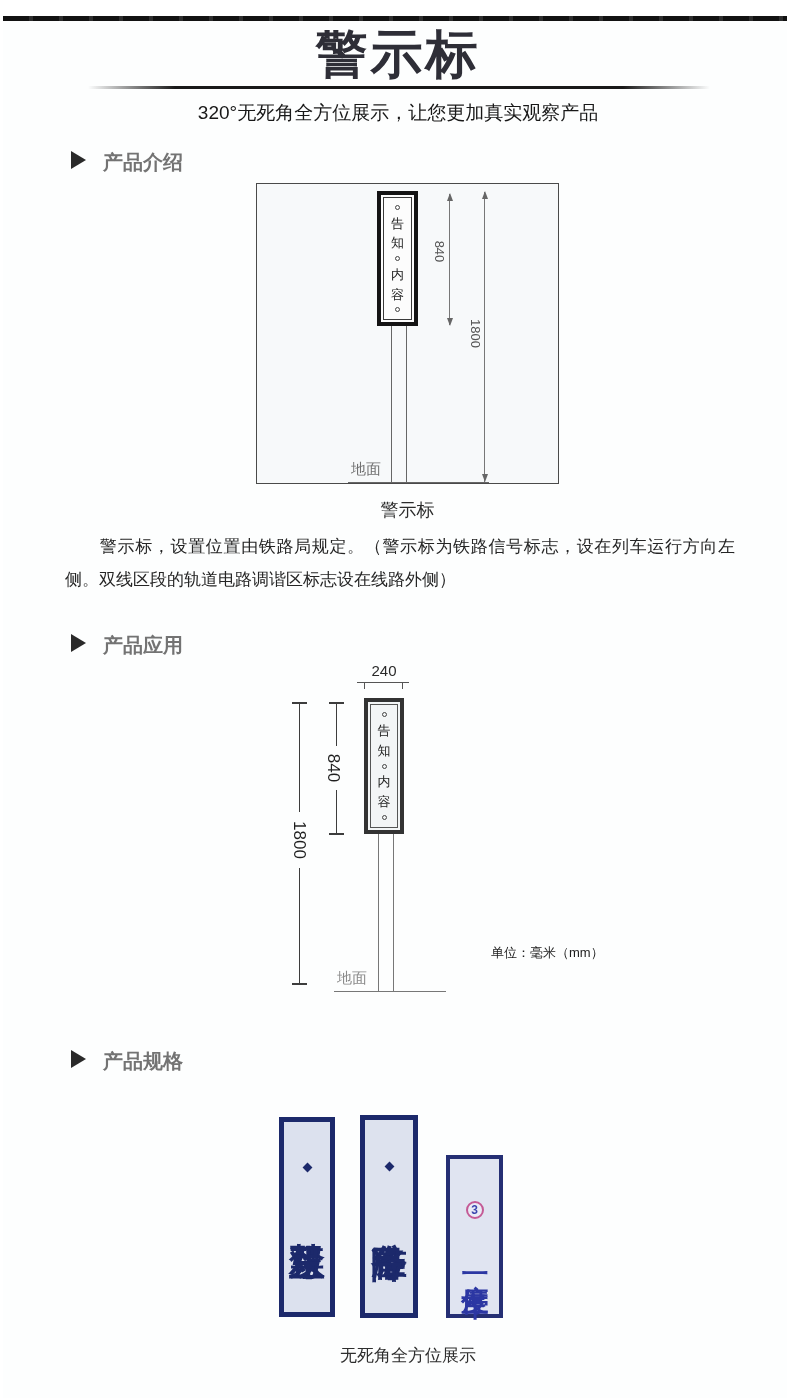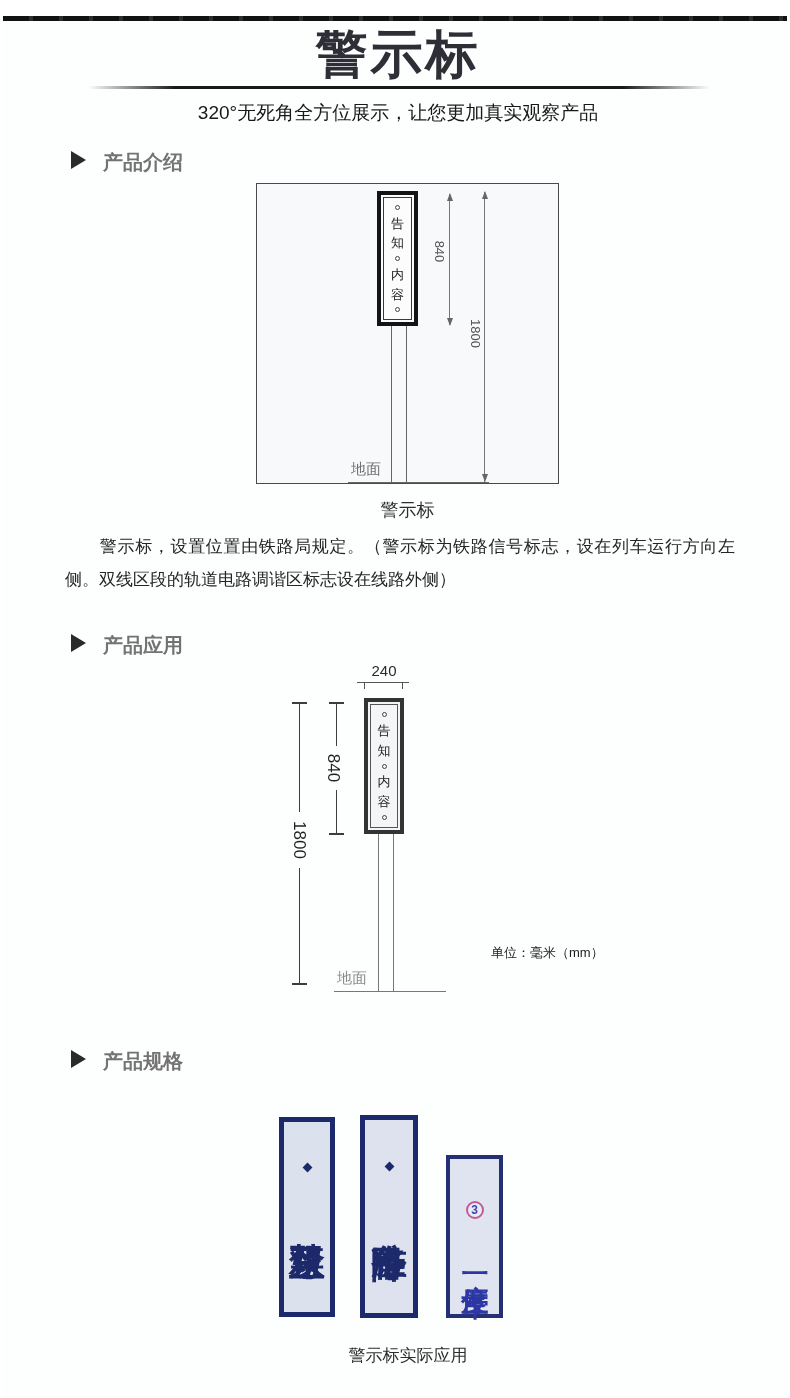--- a/index.html
+++ b/index.html
@@ -187,17 +187,17 @@
   </div>
   <div class="photo-sign sign2">
     <span class="diamond"></span>
     <span class="vtext sign-bold">准备降弓</span>
     <span class="dot"></span>
   </div>
   <div class="photo-sign sign3">
     <span class="badge">3</span>
     <span class="vtext sign3-text">一度停车</span>
   </div>
-  <div class="app-caption">警示标实际应用</div>
+  <div class="app-caption">无死角全方位展示</div>
 
   <div class="bar-bottom"></div>
 
 </div>
 
 </body></html>

